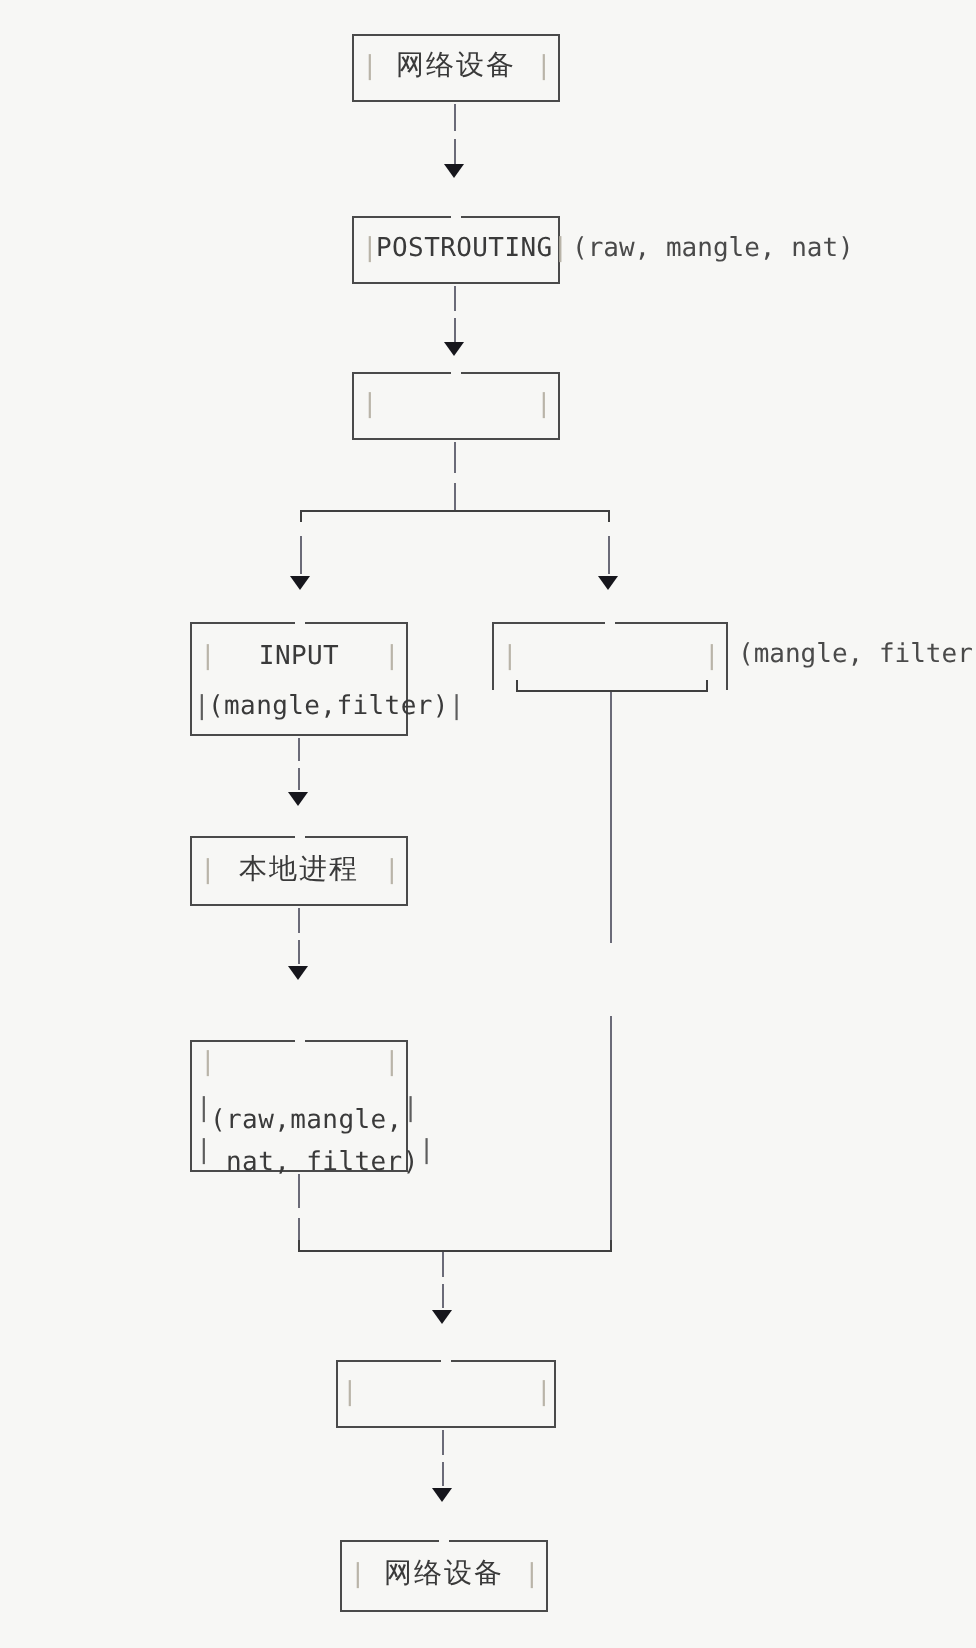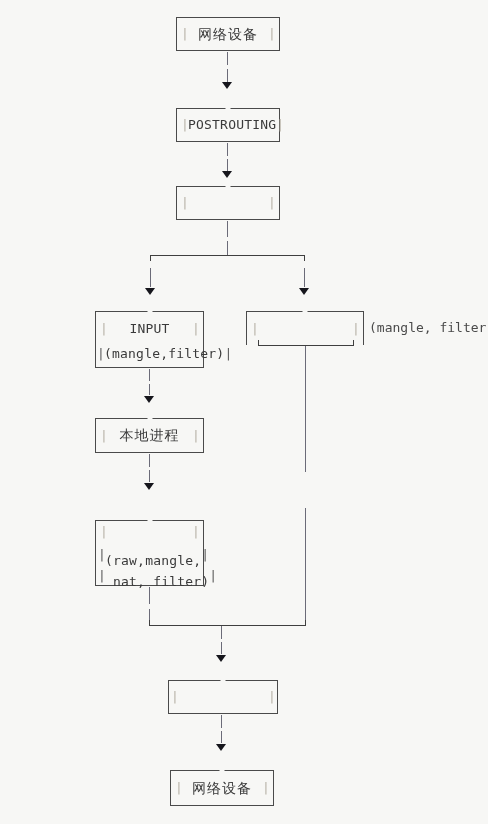--- a/index.html
+++ b/index.html
@@ -62,21 +62,21 @@
     text-align: center;
   }
   .pipe.dark { color: #5d5d5d; }
   .ntext {
     flex: 1 1 auto;
     text-align: center;
     font-size: 13px;
     letter-spacing: 0.2px;
   }
   .ntext.cjk {
-    font-family: Liberation Sans, sans-serif;
+    font-family: Liberation Serif, serif;
     font-size: 14px;
     letter-spacing: 1px;
   }
   .ntext.left { text-align: center; margin-top: 11px; }
 
   
   .annot {
     position: absolute;
     font-size: 13px;
     color: #4a4a4a;
@@ -129,20 +129,21 @@
   <div class="vline gapped" style="left:227px; top:52px; height:30px;"></div>
   <div class="arrow" style="left:222px; top:82px;"></div>
 
   <div class="node" style="left:176px; top:108px; width:104px; height:34px;">
     <div class="nrow" style="height:34px; line-height:34px;">
       <span class="pipe">|</span>
       <span class="ntext">POSTROUTING</span>
       <span class="pipe">|</span>
     </div>
   </div>
+  <div class="annot" style="left:286px; top:115px;">(raw, mangle, nat)</div>
 
   <div class="vline gapped" style="left:227px; top:143px; height:28px;"></div>
   <div class="arrow" style="left:222px; top:171px;"></div>
 
   <div class="node" style="left:176px; top:186px; width:104px; height:34px;">
     <div class="nrow" style="height:34px; line-height:34px;">
       <span class="pipe">|</span>
       <span class="pipe">|</span>
     </div>
   </div>

